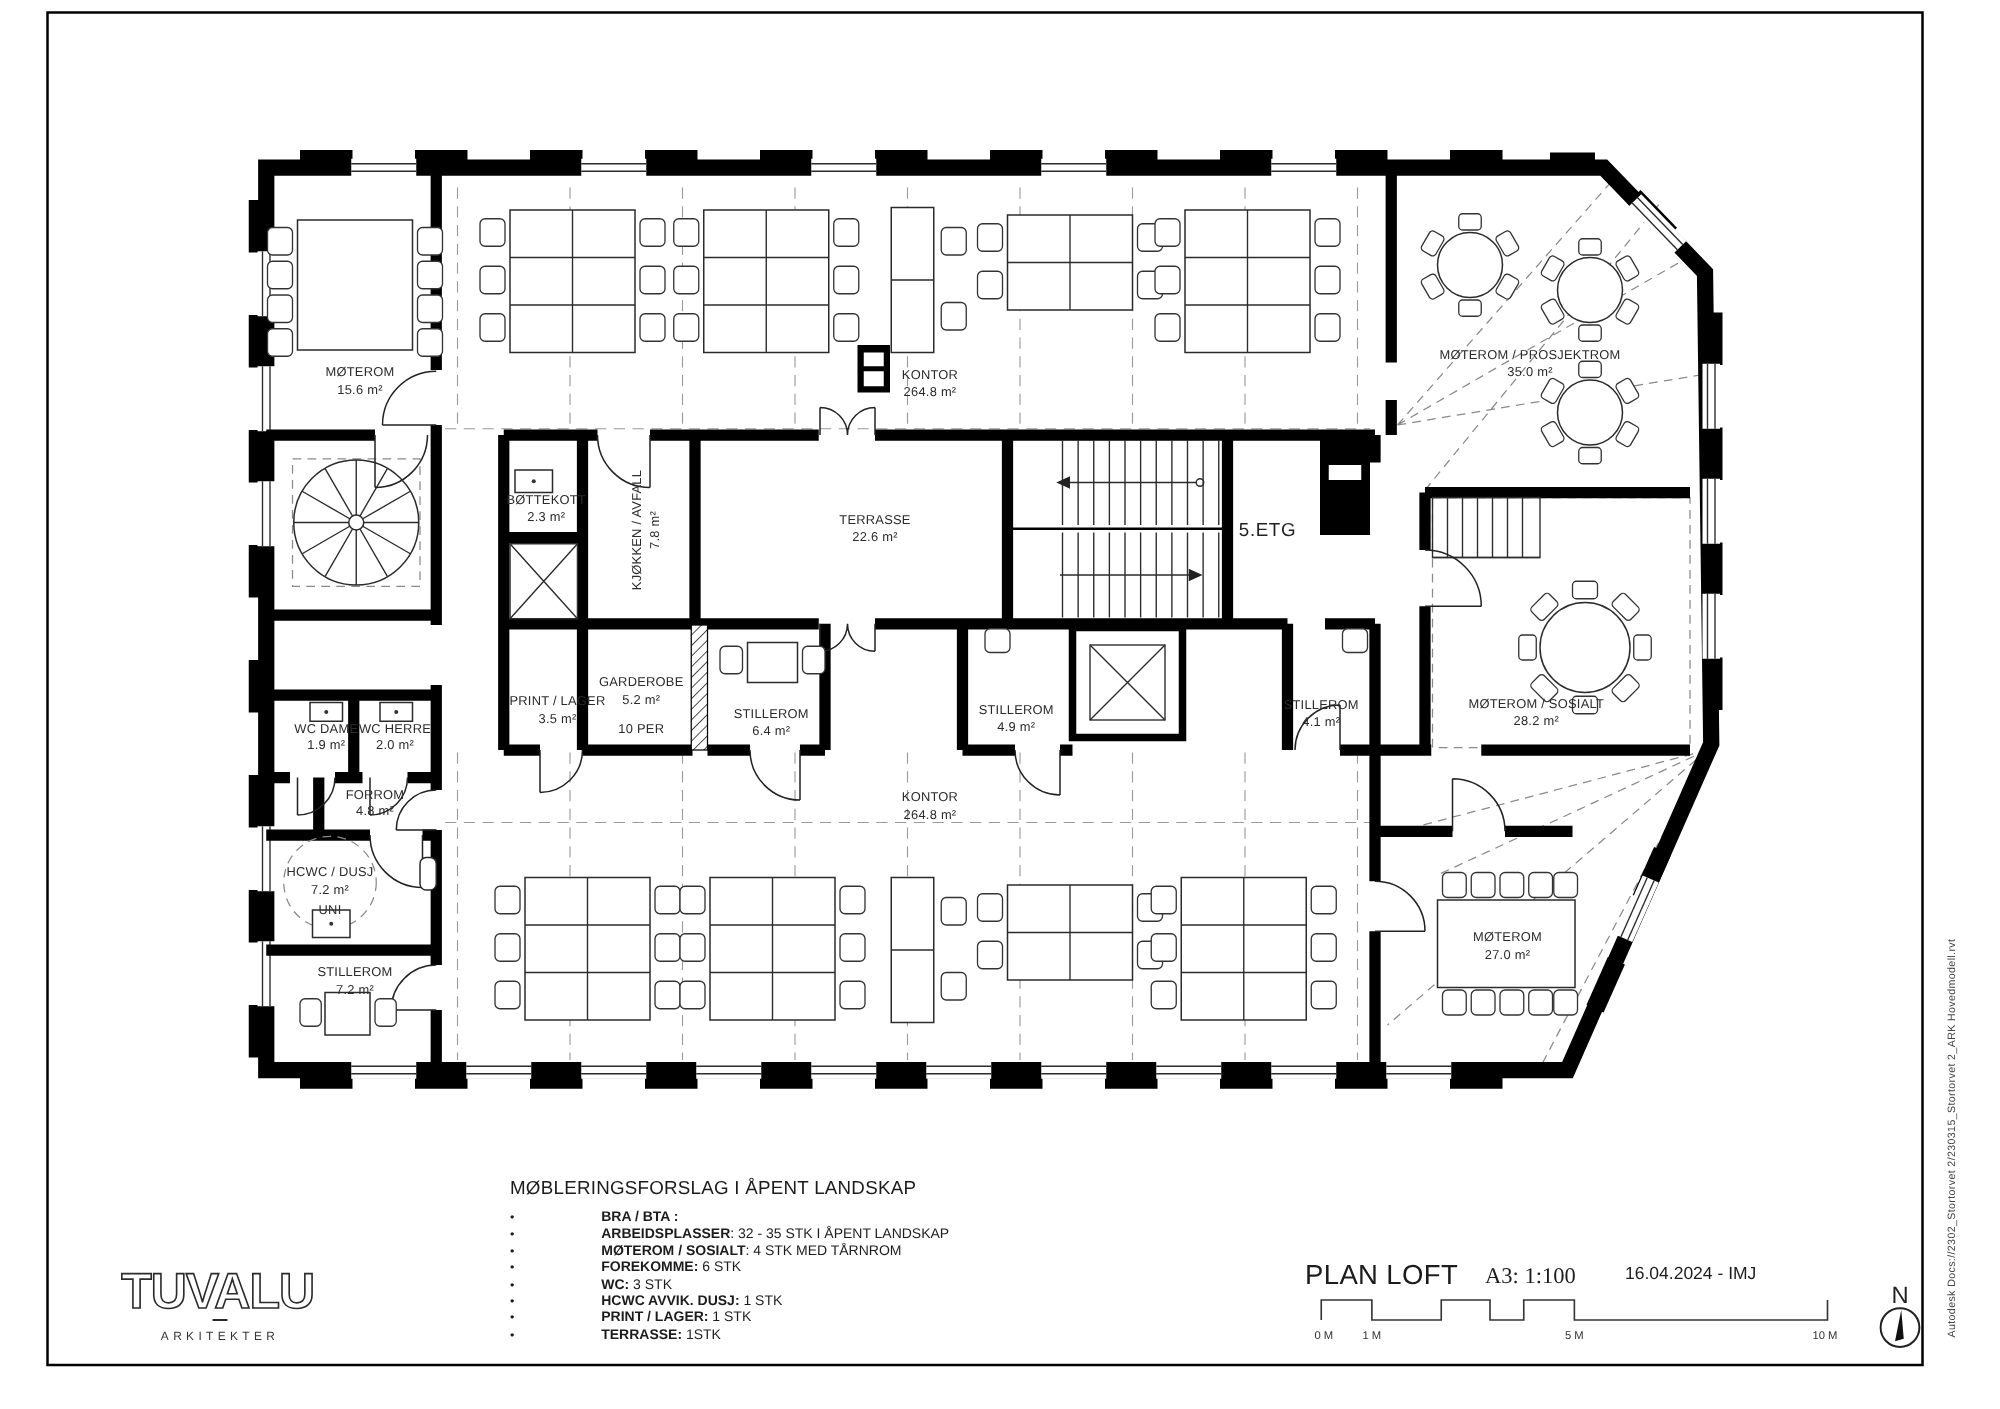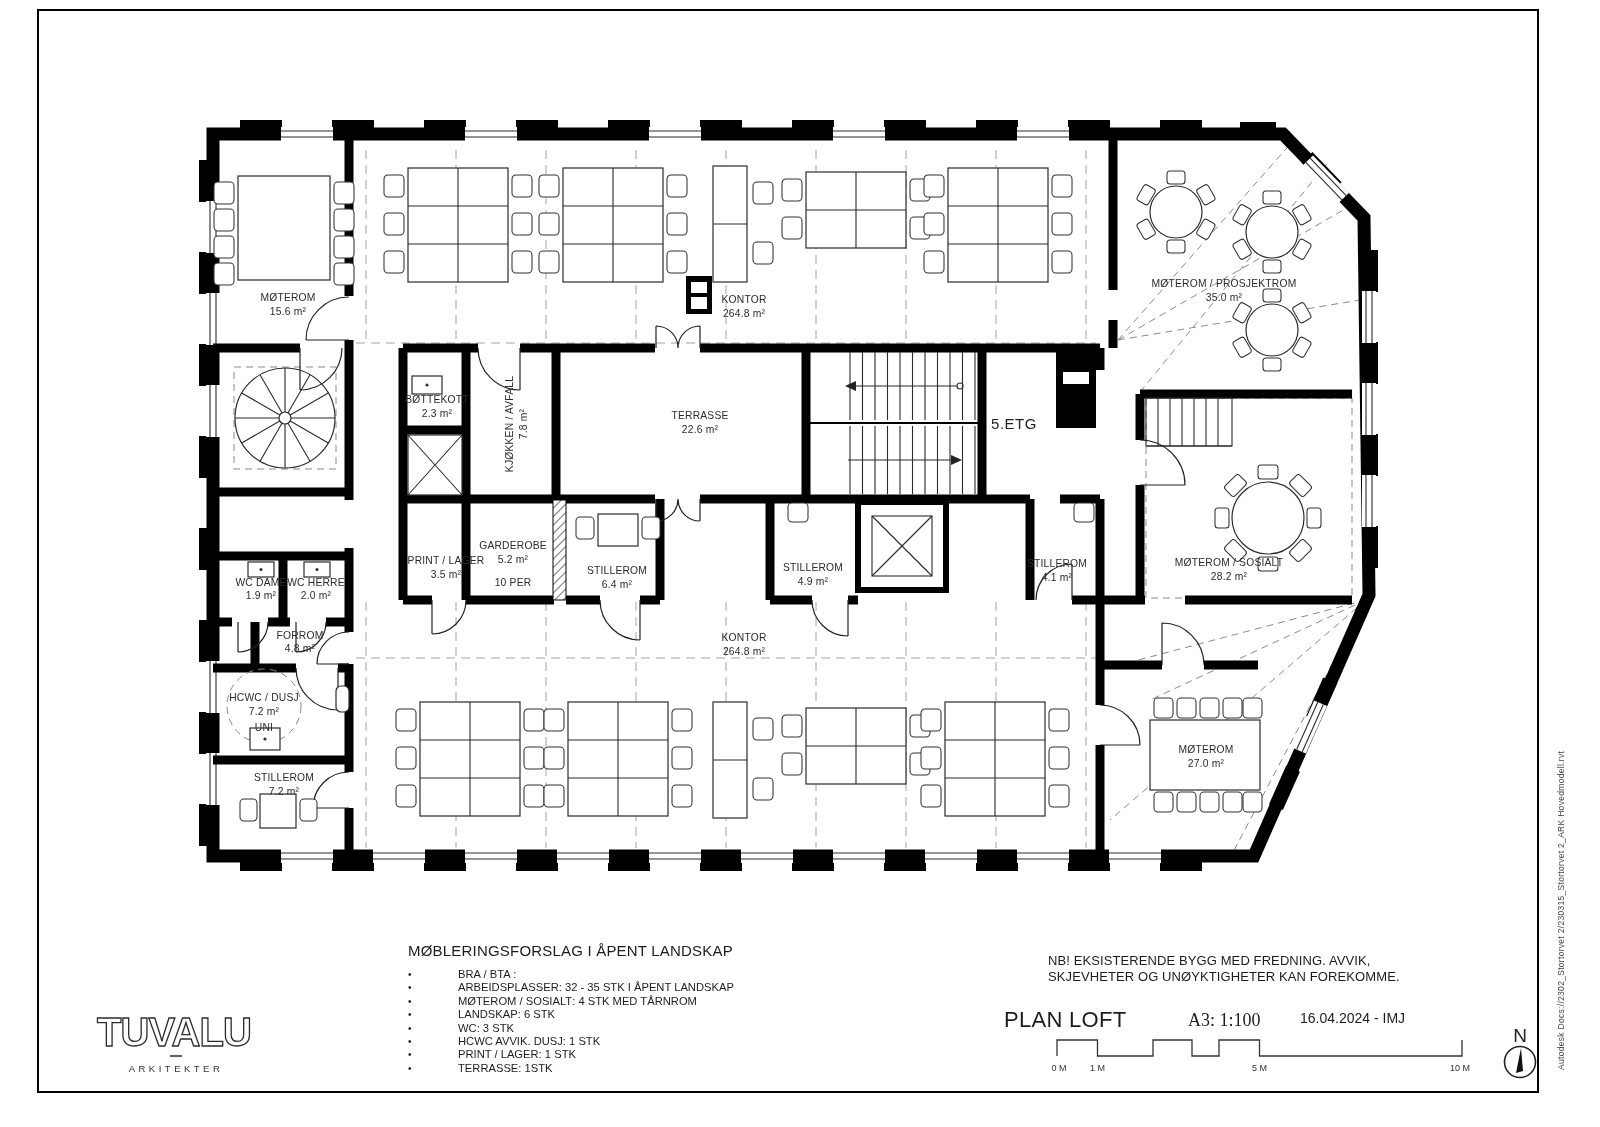--- a/index.html
+++ b/index.html
@@ -19,24 +19,24 @@
   .lbl{font-size:10.3px;fill:#2b2b2b;text-anchor:middle;letter-spacing:.2px;}
   .big{font-size:15px;fill:#222;text-anchor:middle;letter-spacing:.5px;}
   .frame{stroke:#000;stroke-width:2;fill:none;}
   
   .abs{position:absolute;}
   #legend{left:408px;top:942px;width:360px;}
   #legend .title{font-size:15px;font-weight:normal;letter-spacing:.2px;}
   #legend ul{list-style:none;margin:9px 0 0 0;padding:0;font-size:11.2px;line-height:13.4px;}
   #legend li{display:flex;}
   #legend .bu{width:10px;margin-right:40px;font-size:10px;}
-  #legend .k{font-weight:normal;white-space:pre;}
+  #legend .k{font-weight:bold;white-space:pre;margin-left:23px;}
   #legend .v{white-space:pre;}
   #nb{left:1048px;top:953px;width:420px;font-size:13px;line-height:15.5px;letter-spacing:.1px;}
-  #planname{left:1004px;top:1007px;font-size:22px;letter-spacing:.3px;}
+  #planname{left:1044px;top:1007px;font-size:22px;letter-spacing:.3px;}
   #scaletxt{left:1188px;top:1010px;font-size:18px;font-family:Liberation Serif, serif;}
   #datetxt{left:1300px;top:1010px;font-size:14px;}
   #sidenote{left:1556px;top:795px;height:275px;writing-mode:vertical-rl;transform:rotate(180deg);
             font-size:8.5px;color:#444;letter-spacing:.3px;white-space:nowrap;}
 </style>
 </head>
 <body>
 
 <div id="sheet">
 
@@ -440,21 +440,21 @@
           <span class="k">ARBEIDSPLASSER</span>
           <span class="v">: 32 - 35 STK I ÅPENT LANDSKAP</span>
         </li>
     <li>
           <span class="bu">•</span>
           <span class="k">MØTEROM / SOSIALT</span>
           <span class="v">: 4 STK MED TÅRNROM</span>
         </li>
     <li>
           <span class="bu">•</span>
-          <span class="k">LANDSKAP:</span>
+          <span class="k">FOREKOMME:</span>
           <span class="v"> 6 STK</span>
         </li>
     <li>
           <span class="bu">•</span>
           <span class="k">WC:</span>
           <span class="v"> 3 STK</span>
         </li>
     <li>
           <span class="bu">•</span>
           <span class="k">HCWC AVVIK. DUSJ:</span>
@@ -467,22 +467,18 @@
         </li>
     <li>
           <span class="bu">•</span>
           <span class="k">TERRASSE:</span>
           <span class="v"> 1STK</span>
         </li>
   </ul>
 </div>
 
 
-<div id="nb" class="abs">
-  <div>NB! EKSISTERENDE BYGG MED FREDNING.  AVVIK,</div>
-  <div>SKJEVHETER OG UNØYKTIGHETER KAN FOREKOMME.</div>
-</div>
 <div id="planname" class="abs">PLAN LOFT</div>
 <div id="scaletxt" class="abs">A3: 1:100</div>
 <div id="datetxt" class="abs">16.04.2024 - IMJ</div>
 <div id="sidenote" class="abs">Autodesk Docs://2302_Stortorvet 2/230315_Stortorvet 2_ARK Hovedmodell.rvt</div>
 
 </div>
 
 </body></html>

